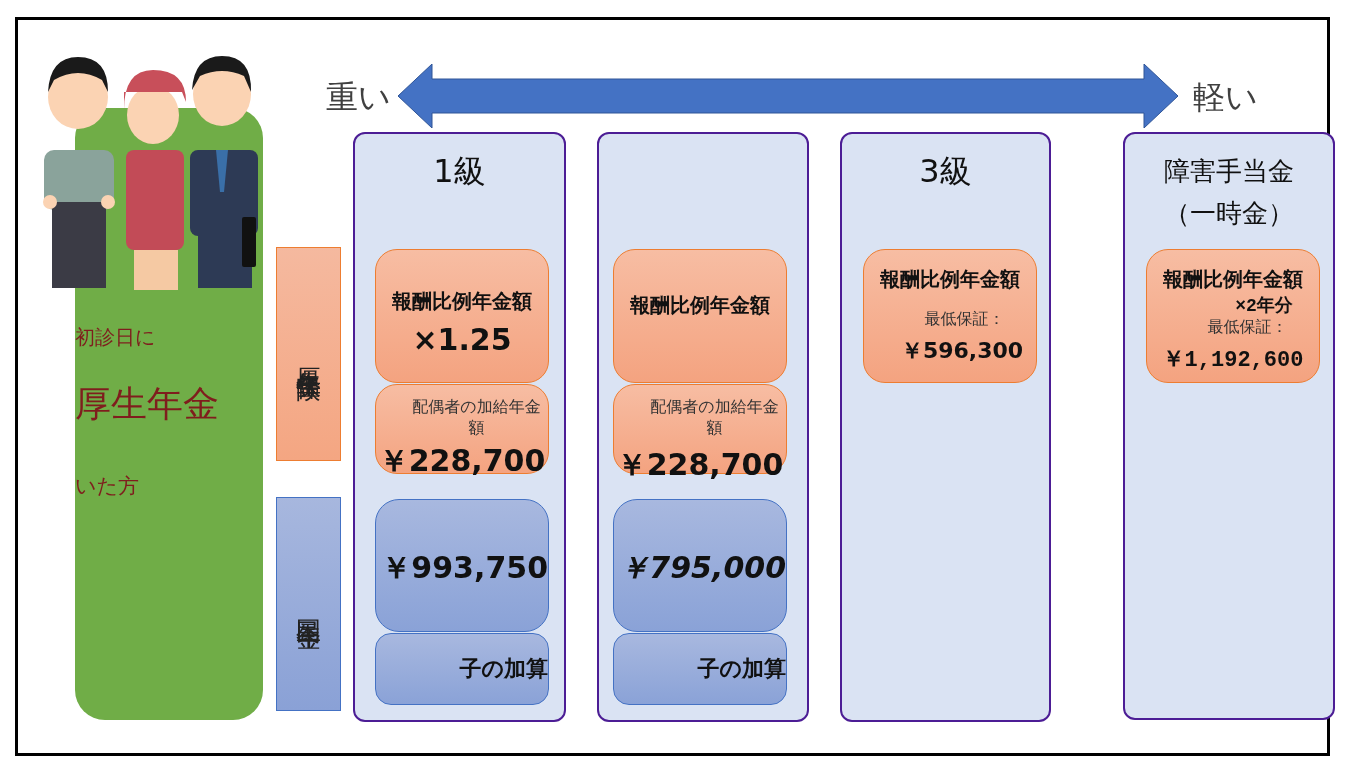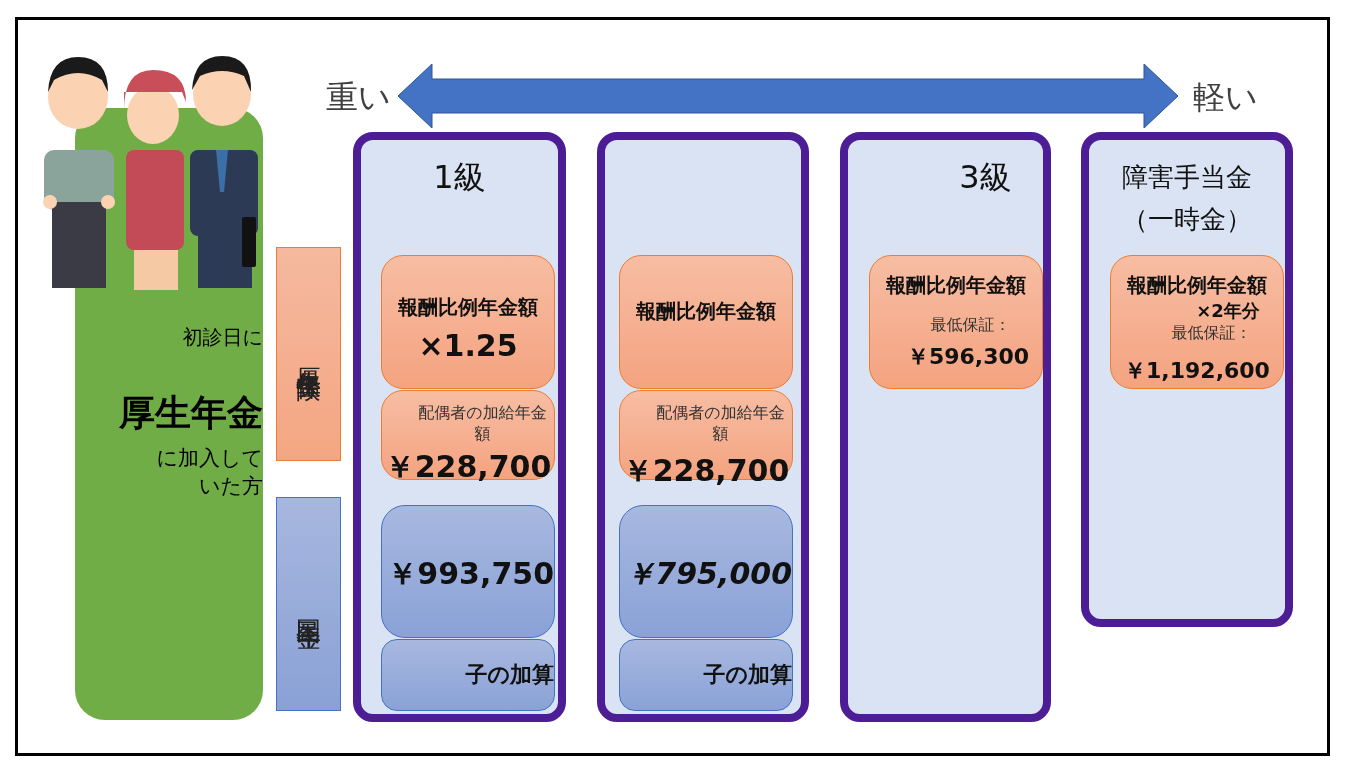--- a/index.html
+++ b/index.html
@@ -4,55 +4,54 @@
 <style>
   html, body { margin:0; padding:0; background:#ffffff; }
   body { width:1348px; height:775px; position:relative; overflow:hidden;
          font-family:"DejaVu Sans", "Liberation Sans", sans-serif; color:#111; }
   .frame { position:absolute; left:15px; top:17px; width:1315px; height:739px;
            border:3px solid #000; box-sizing:border-box; }
   .abs { position:absolute; }
   
   .green { left:75px; top:108px; width:188px; height:612px; background:#70ad47;
            border-radius:30px; }
-  .green-t { position:absolute; left:0; width:188px; text-align:right; color:#000000; }
+  .green-t { position:absolute; left:0; width:188px; text-align:left; color:#7f1d1d; }
   
   .people { left:36px; top:52px; width:230px; height:245px; }
   
   .vlabel { box-sizing:border-box; display:flex; align-items:center; justify-content:center; }
   .vtext { writing-mode:vertical-rl; font-size:25px; letter-spacing:2px; color:#222; }
   .kosei { left:276px; top:247px; width:65px; height:214px;
            background:linear-gradient(#f5b99f,#f4a682); border:1px solid #ed7d31; }
   .kokumin { left:276px; top:497px; width:65px; height:214px;
              background:linear-gradient(#a7b7de,#8aa1d6); border:1px solid #4472c4; }
   
   .arrow { left:398px; top:64px; width:780px; height:64px; }
   .arrow-lbl { font-size:32px; color:#404040; top:76px; }
   
-  .col { box-sizing:border-box; background:#dae3f3; border:8px solid #4c1d95; border-radius:20px; top:132px; }
+  .col { box-sizing:border-box; background:#dae3f3; border:2px solid #4c1d95; border-radius:12px; top:132px; }
   .col-title { position:absolute; left:0; width:100%; text-align:center; font-size:32px; color:#111; }
   .obox { position:absolute; box-sizing:border-box; background:linear-gradient(#f7bda3,#f4a380);
           border:1.5px solid #ed7d31; border-radius:22px; text-align:center; }
   .bbox { position:absolute; box-sizing:border-box; background:linear-gradient(#a8b8df,#8aa2d7);
           border:1.5px solid #4472c4; border-radius:24px; text-align:right; }
-  .b { font-weight:bold;margin-top:9px; }
+  .b { font-weight:normal; }
   .t-label { font-size:20px; font-weight:bold; }
   .t-small { font-size:16px; color:#333;padding-left:29px; }
   .t-big { font-size:30px; font-weight:bold; }
   .t-med { font-size:22px; font-weight:bold; }
 </style>
 </head>
 <body>
 
 <div class="frame"></div>
 
 <div class="abs green">
   <div class="green-t" style="top:216px;font-size:20px;">初診日に</div>
   <div class="green-t b" style="top:272px;font-size:36px;">厚生年金</div>
-  <div class="green-t" style="top:336px;font-size:21px;">に加入して</div>
   <div class="green-t" style="top:364px;font-size:21px;">いた方</div>
 </div>
 
 <svg class="abs people" viewBox="0 0 230 245">
 
   <ellipse cx="42" cy="45" rx="30" ry="32" fill="#fbd3b3"></ellipse>
   <path d="M12 40 Q14 5 42 5 Q72 5 72 40 L66 28 Q42 14 18 28 Z" fill="#1a1a1a"></path>
   <rect x="8" y="98" width="70" height="60" rx="10" fill="#8aa39b"></rect>
   <rect x="16" y="150" width="54" height="86" fill="#3b3b45"></rect>
   <circle cx="14" cy="150" r="7" fill="#fbd3b3"></circle>
@@ -112,30 +111,30 @@
   </div>
   <div class="bbox" style="left:14px;top:365px;width:174px;height:133px;">
     <div class="t-big" style="margin-top:48px;font-style:italic;">￥795,000</div>
   </div>
   <div class="bbox" style="left:14px;top:499px;width:174px;height:72px;border-radius:16px;">
     <div class="t-med" style="margin-top:20px;">子の加算</div>
   </div>
 </div>
 
 <div class="abs col" style="left:840px;width:211px;height:590px;">
-  <div class="col-title" style="top:16px;padding-left:40px;">3級</div>
+  <div class="col-title" style="top:16px;">3級</div>
   <div class="obox" style="left:21px;top:115px;width:174px;height:134px;">
     <div class="t-label" style="margin-top:16px;">報酬比例年金額</div>
     <div class="t-small" style="margin-top:16px;">最低保証：</div>
     <div class="t-med" style="margin-top:6px;padding-left:24px;">￥596,300</div>
   </div>
 </div>
 
-<div class="abs col" style="left:1081px;width:212px;height:495px;">
+<div class="abs col" style="left:1123px;width:212px;height:588px;font-family:Liberation Mono, monospace;">
   <div class="col-title" style="top:20px;font-size:26px;">障害手当金</div>
   <div class="col-title" style="top:62px;font-size:26px;">（一時金）</div>
   <div class="obox" style="left:21px;top:115px;width:174px;height:134px;">
     <div class="t-label" style="margin-top:16px;">報酬比例年金額</div>
     <div style="font-size:18px;font-weight:bold;padding-left:62px;">×2年分</div>
     <div class="t-small" style="margin-top:0px;">最低保証：</div>
-    <div class="t-med" style="margin-top:12px;">￥1,192,600</div>
+    <div class="t-med" style="margin-top:6px;">￥1,192,600</div>
   </div>
 </div>
 
 </body></html>

